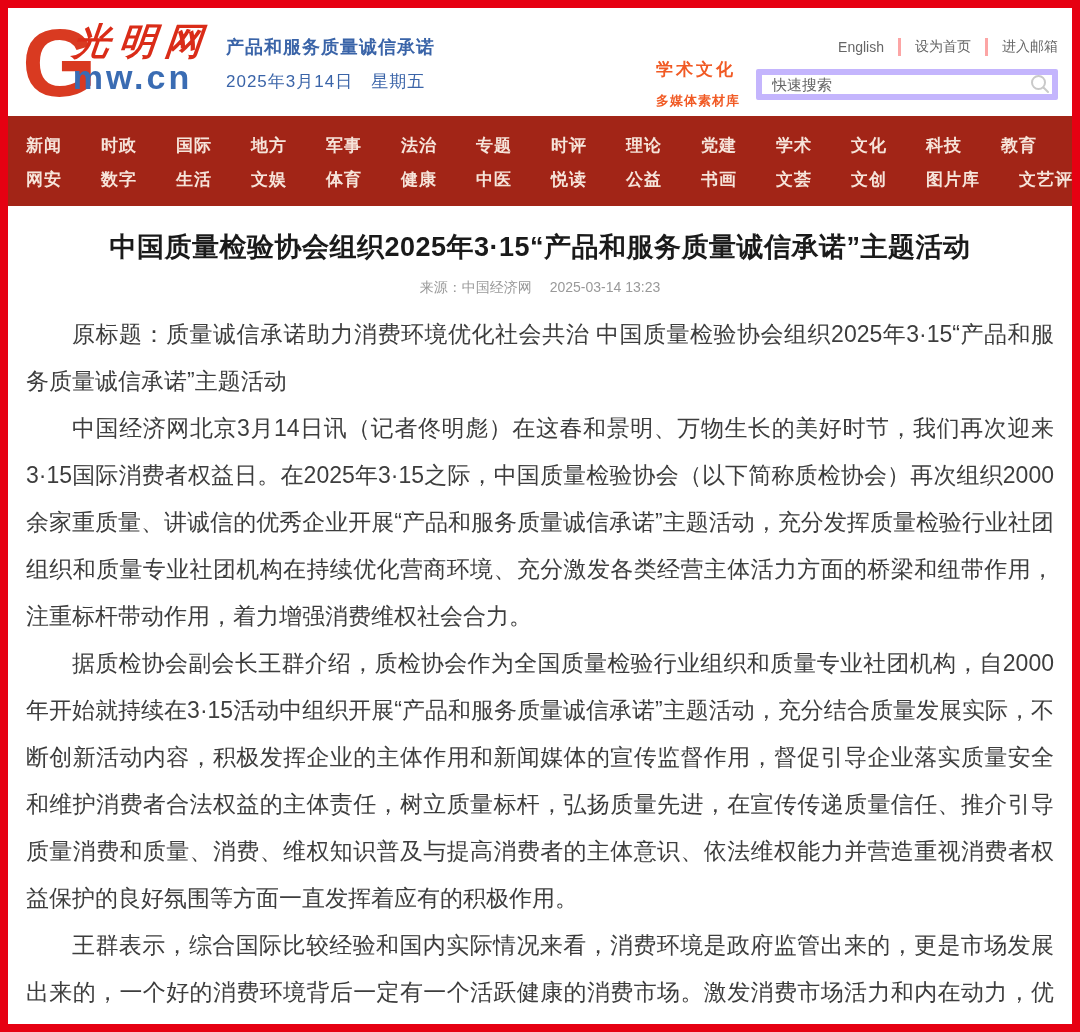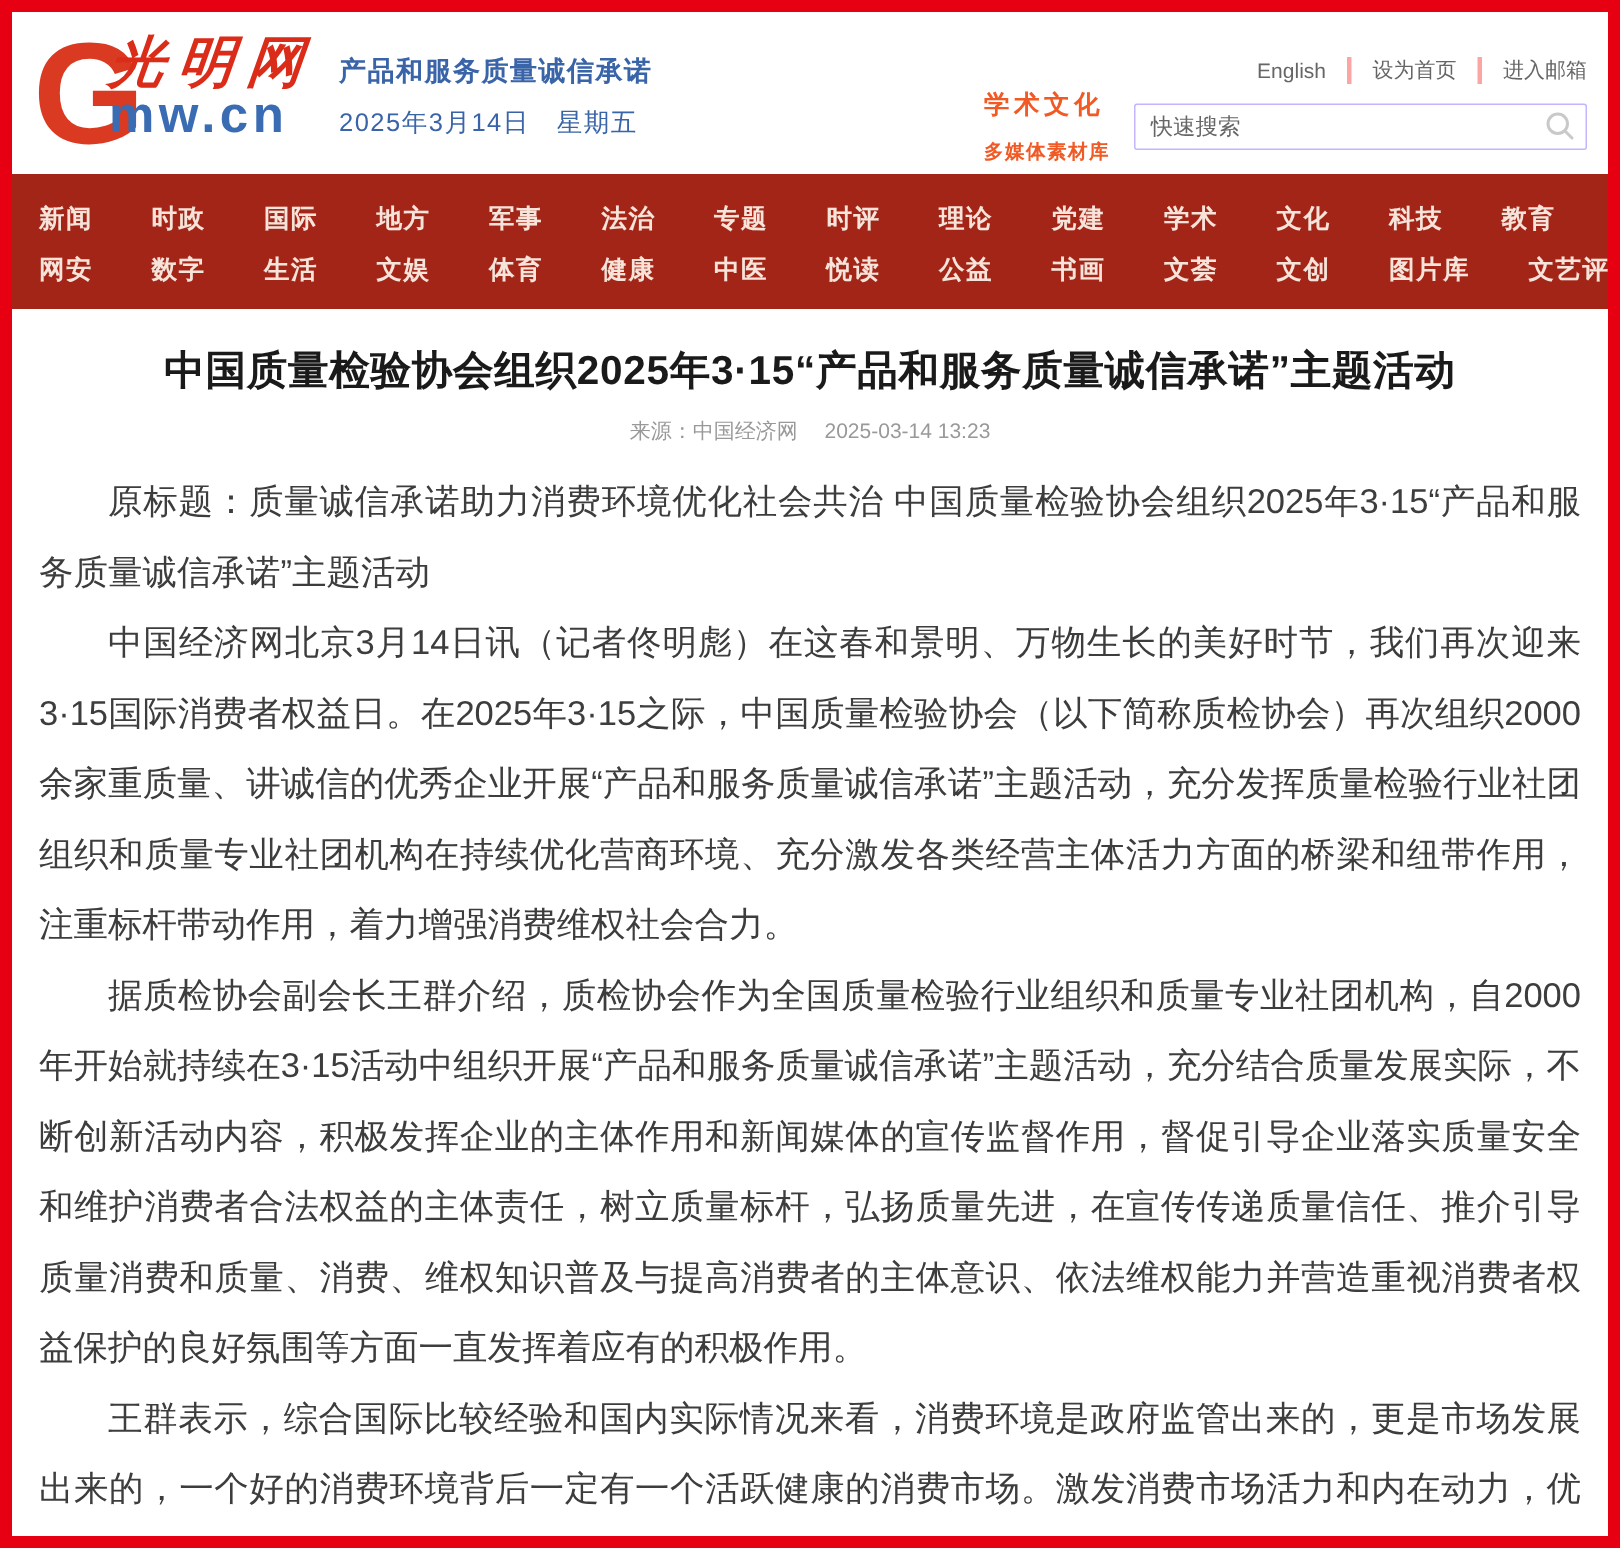--- a/index.html
+++ b/index.html
@@ -39,21 +39,21 @@
   .top-links li + li { border-left:3px solid #fca5a5; }
   .top-links li:last-child { padding-right:0; }
 
   .search-row { position:absolute; top:53px; right:14px; display:flex; align-items:center; }
   .lib-badge { text-align:left; margin-right:16px; color:#f15a24; font-weight:bold; line-height:1.1; }
   .lib-line1 { font-size:17px; letter-spacing:3px; }
   .lib-line2 { font-size:13px; letter-spacing:1px; margin-top:14px; }
 
   .search-box { position:relative; width:302px; }
   .search-input {
-    width:100%; height:31px; border:1px solid #c4b5fd; border-radius:2px;
+    width:100%; height:31px; border:6px solid #c4b5fd; border-radius:2px;
     padding:0 36px 0 10px; font-size:15px; color:#0f766e; outline:none;
     font-family:inherit;
   }
   .search-input::placeholder { color:#666; }
   .search-btn {
     position:absolute; right:6px; top:4px; width:24px; height:24px;
     background:none; border:none; cursor:pointer; padding:0;
   }
 
   

